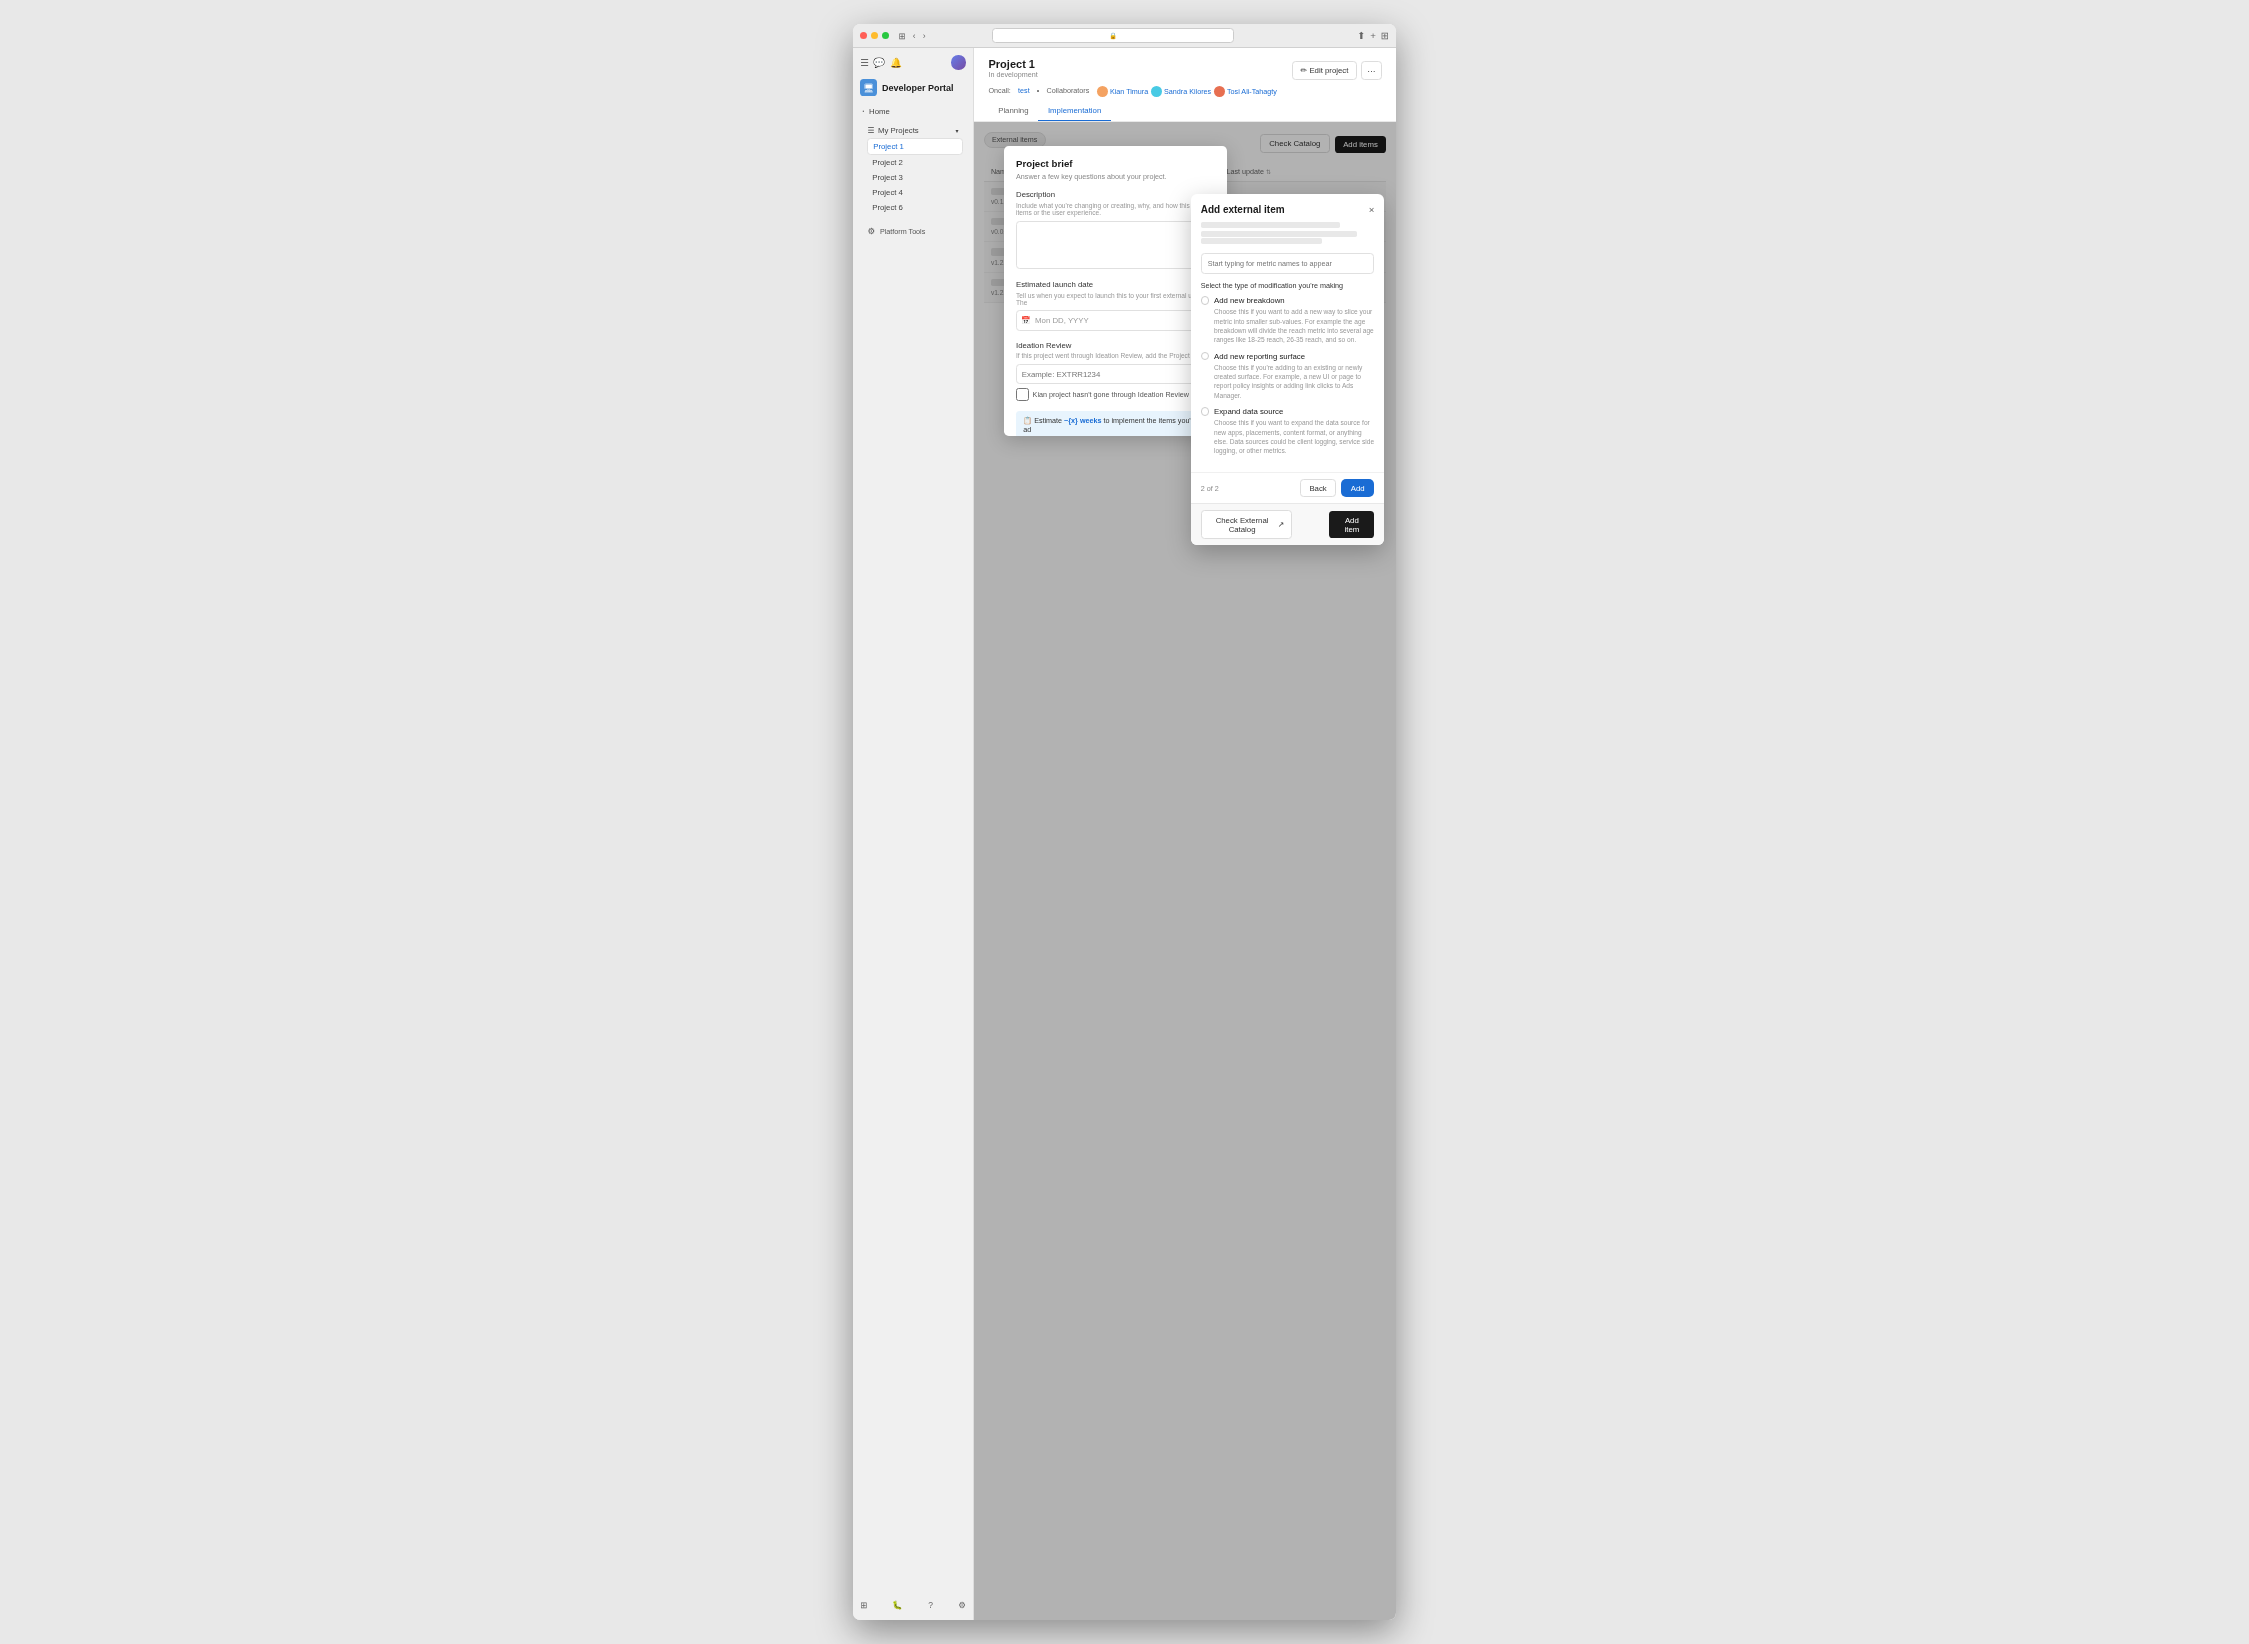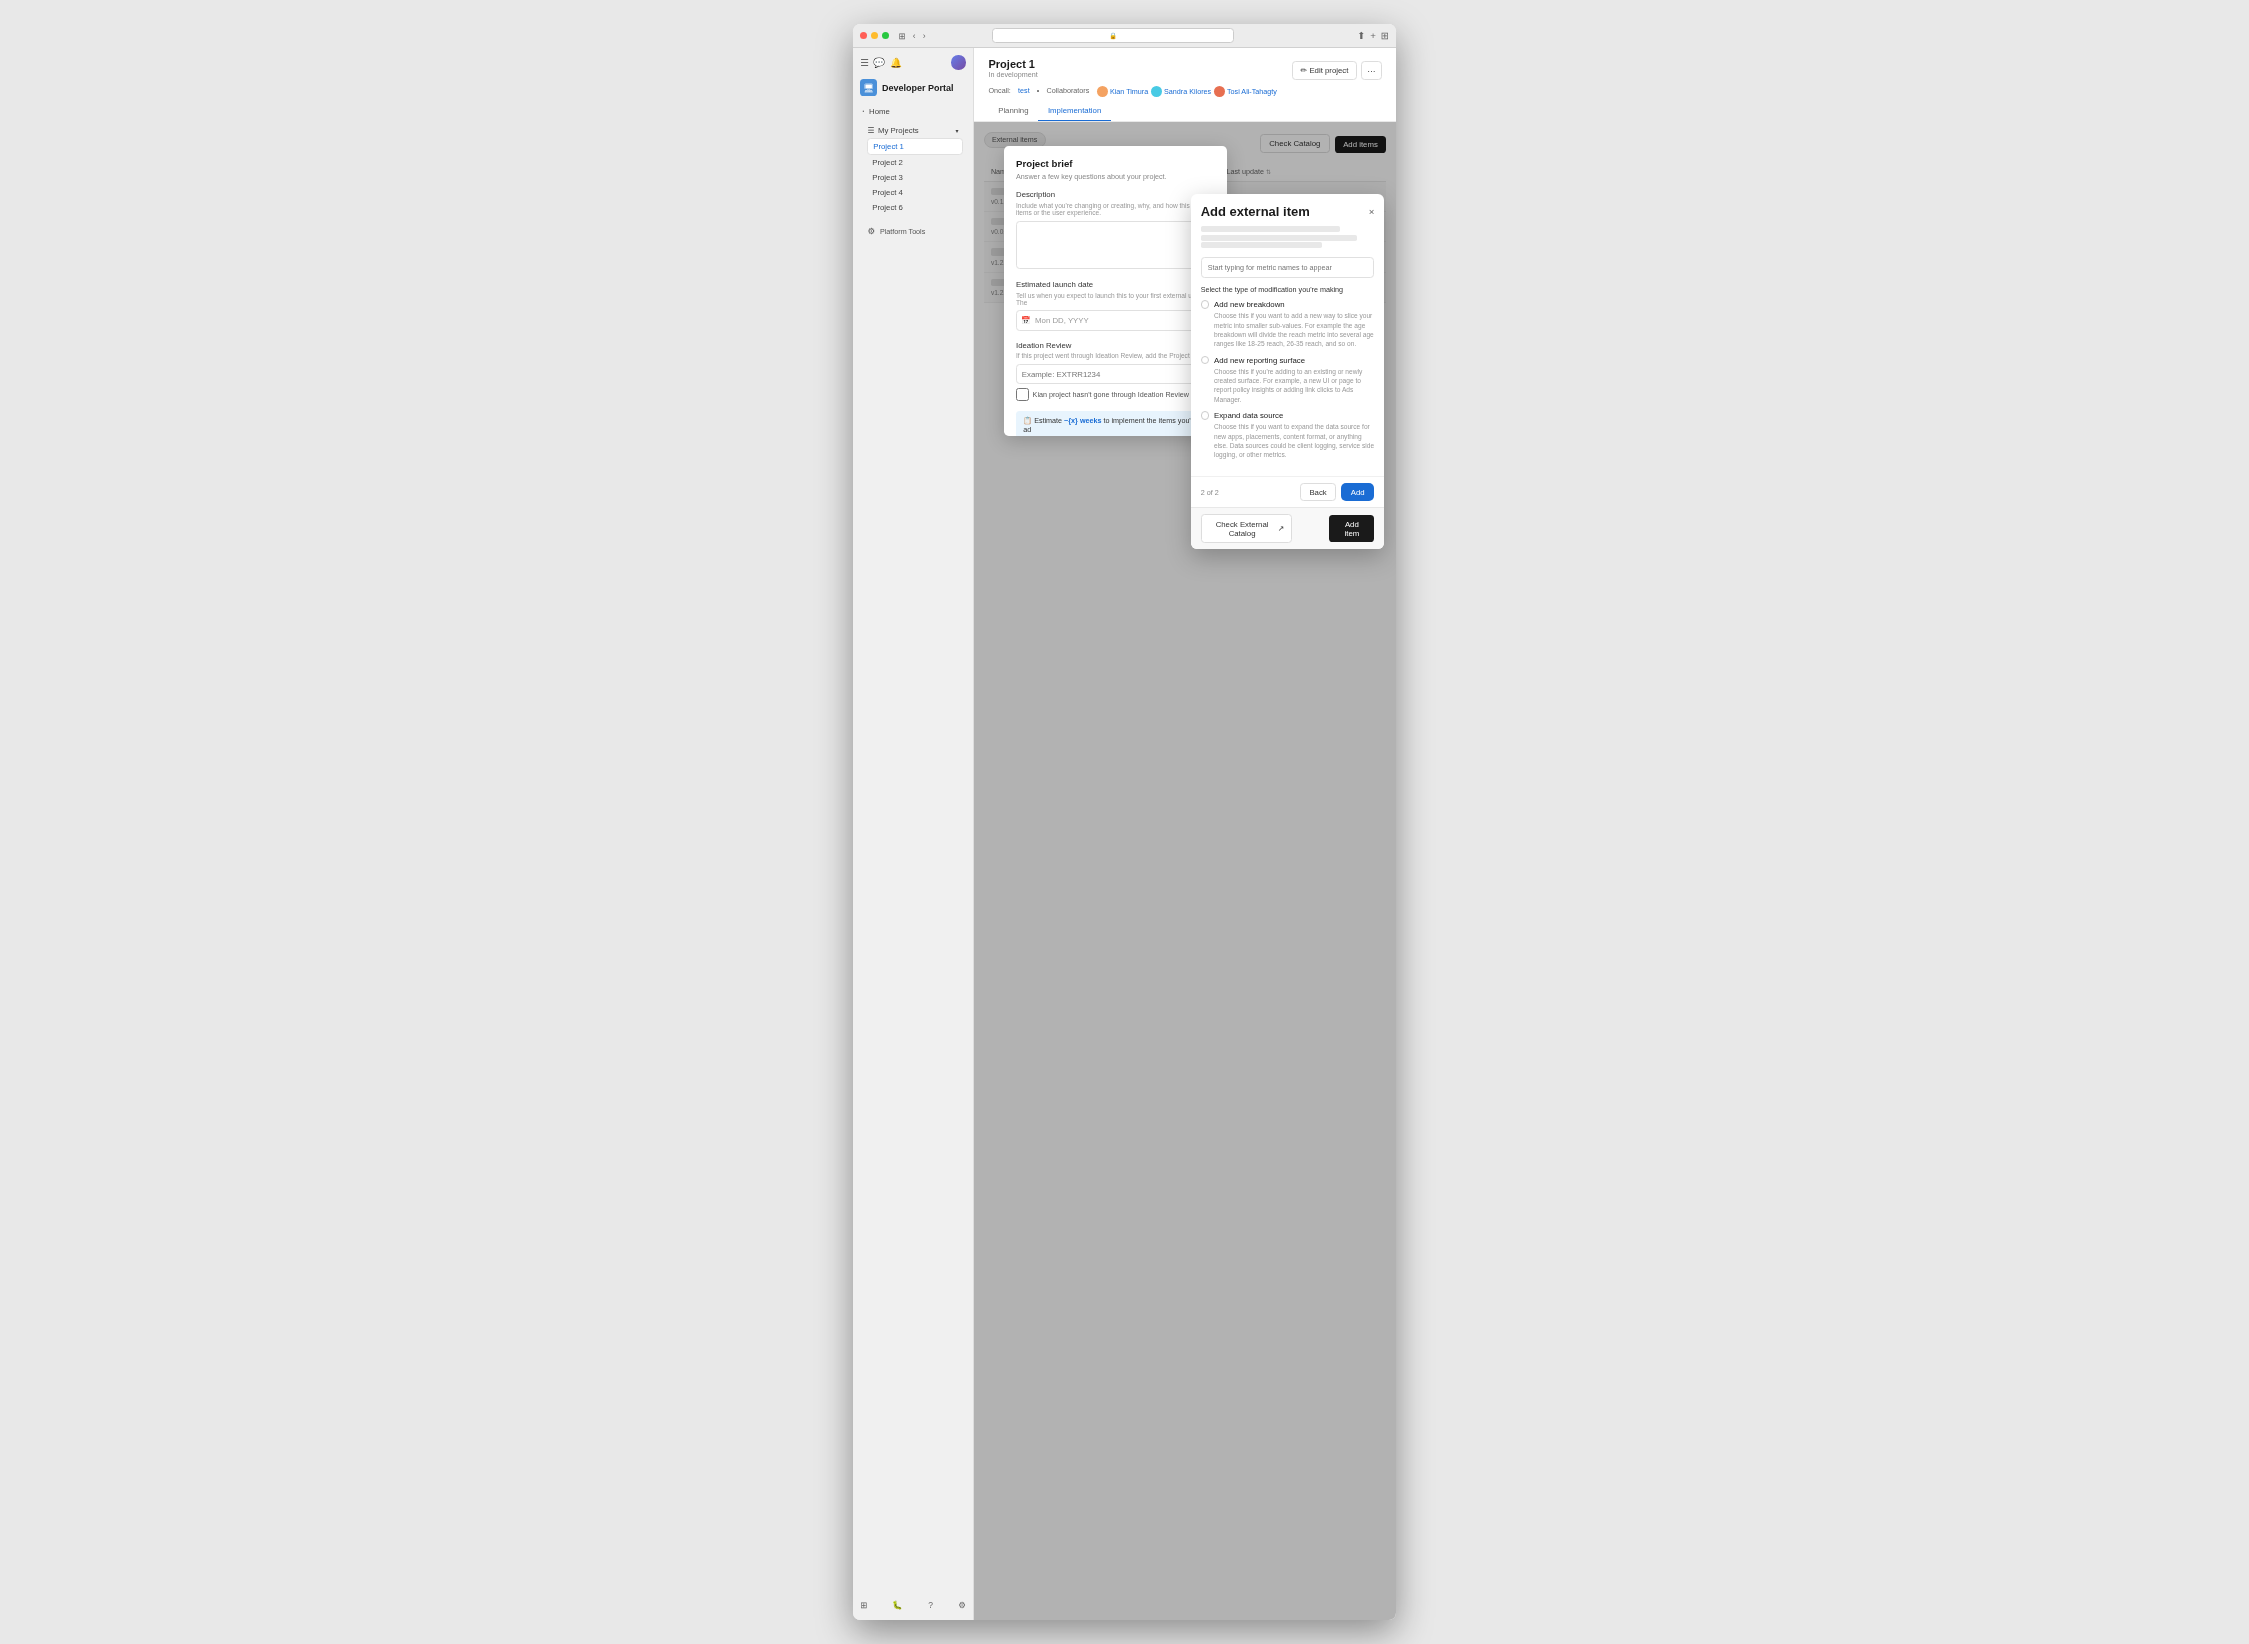--- a/index.html
+++ b/index.html
@@ -153,21 +153,21 @@
       top: 72px;
       width: 193px;
       background: white;
       border-radius: 6px;
       box-shadow: 0 7.2px 24px rgba(0,0,0,0.25);
       z-index: 30;
       padding: 0;
       overflow: hidden;
     }
     .aem-header { display: flex; align-items: center; justify-content: space-between; padding: 9.7px 9.7px 7.2px; }
-    .aem-title { font-size: 13px; font-weight: 600; color: #1a1a1a; }
+    .aem-title { font-size: 10px; font-weight: 600; color: #1a1a1a; }
     .aem-close { background: none; border: none; cursor: pointer; color: #666; font-size: 9.7px; }
     .aem-body { padding: 0 9.7px 9.7px; }
     .aem-blurred-text { background: #e8e8e8; border-radius: 1.8px; height: 6px; margin-bottom: 2.4px; }
     .aem-search { width: 100%; border: 0.6px solid #e0e0e0; border-radius: 3.6px; padding: 4.8px 6px; font-size: 7.2px; color: #999; outline: none; margin: 4.8px 0 7.2px; }
     .aem-type-label { font-size: 7.2px; font-weight: 500; color: #333; margin-bottom: 6px; }
     .radio-option { margin-bottom: 7.2px; }
     .radio-option-header { display: flex; align-items: center; gap: 4.8px; margin-bottom: 2.4px; }
     .radio-btn { width: 8.5px; height: 8.5px; border-radius: 50%; border: 1.2px solid #ccc; flex-shrink: 0; }
     .radio-option-title { font-size: 7.8px; font-weight: 500; color: #1a1a1a; }
     .radio-option-desc { font-size: 6.6px; color: #999; line-height: 1.4; padding-left: 13.3px; }

